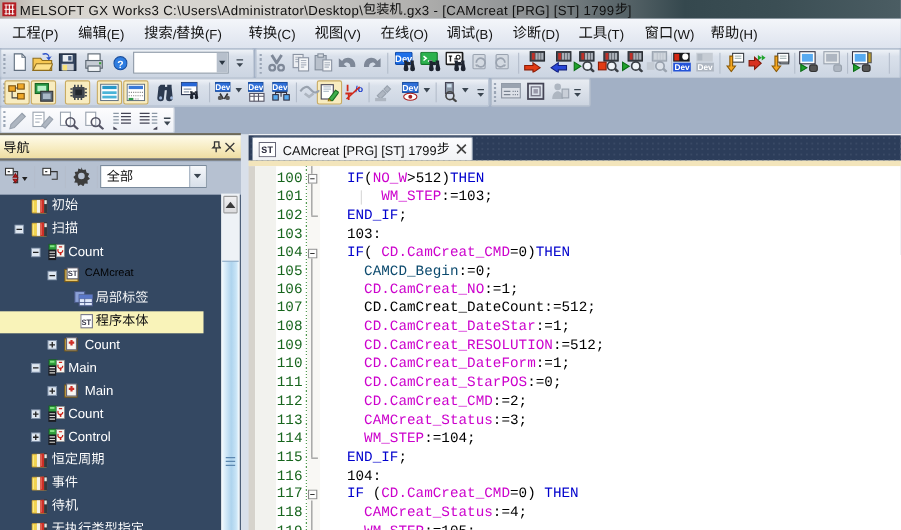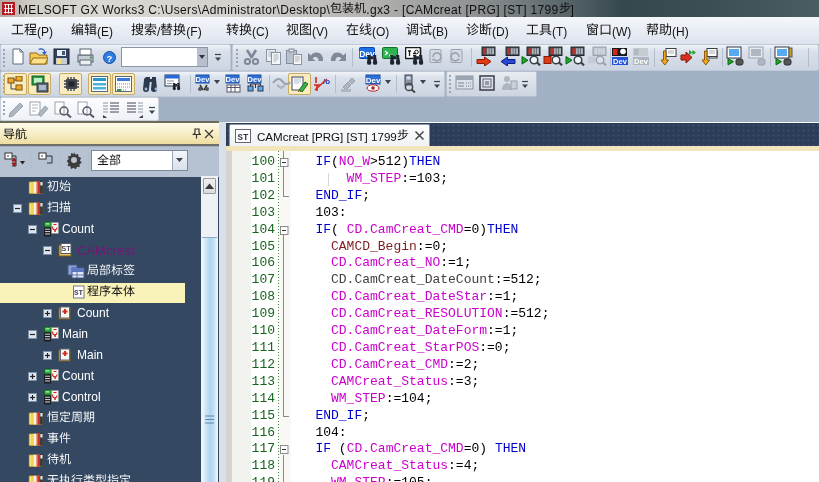--- a/index.html
+++ b/index.html
@@ -625,21 +625,21 @@
 <div class="ab" style="left:62px;top:222px;font-size:12px;color:#fff">Count</div>
 <svg class="ab" style="left:43px;top:246px;" width="9" height="9">
     <rect x="0.5" y="0.5" width="8" height="8" fill="#dde6f0" stroke="#7d8ea6"></rect>
     <path d="M2 4.5h5" stroke="#222" stroke-width="1.2"></path>
   </svg>
 <svg class="ab" style="left:58px;top:243px;" width="16" height="14">
     <rect x="1" y="2" width="12" height="11" fill="#e9c86a" stroke="#7a5a14"></rect>
     <rect x="3" y="0.5" width="10" height="10" fill="#fff" stroke="#556"></rect>
     <text x="8" y="8" font-size="7" font-weight="bold" text-anchor="middle" fill="#445" font-family="Liberation Sans">ST</text>
   </svg>
-<div class="ab" style="left:77px;top:243px;font-size:13px;color:#701a75">CAMcreat</div>
+<div class="ab" style="left:77px;top:243px;font-size:10px;color:#000000">CAMcreat</div>
 <svg class="ab" style="left:67px;top:264px;" width="19" height="15">
     <rect x="1" y="1" width="9" height="10" fill="#8aa0d8" stroke="#4a5a88"></rect>
     <rect x="5" y="4" width="12" height="10" fill="#dfe8fa" stroke="#4a5a88"></rect>
     <path d="M5 7.5h12M5 11h12M10 4v10" stroke="#4a5a88" stroke-width="0.8"></path>
     <rect x="5" y="4" width="12" height="3.5" fill="#5a78c8"></rect>
   </svg>
 <svg style="position:absolute;left:87px;top:264px" width="48" height="15.0">
     <g transform="translate(0.0,10.3) scale(0.0120,-0.0120)">
       <path d="M197 788H843V530H197V595H768V723H197ZM153 788H227V549Q227 484 222 406Q217 329 203 247Q188 166 161 88Q134 11 88 -54Q83 -46 71 -37Q60 -28 48 -19Q36 -11 28 -6Q70 54 95 126Q120 197 133 271Q145 346 149 417Q153 488 153 549ZM198 444H863V377H198ZM348 298H690V39H348V101H620V236H348ZM308 298H378V-19H308ZM838 444H913Q913 444 913 438Q913 431 913 423Q913 415 912 409Q907 294 902 214Q897 133 891 81Q885 28 877 -1Q869 -31 857 -45Q843 -62 827 -68Q811 -74 788 -77Q767 -79 731 -79Q695 -79 654 -76Q653 -61 648 -41Q642 -21 633 -6Q673 -9 707 -10Q740 -11 754 -11Q768 -11 776 -9Q784 -6 791 2Q803 15 811 59Q820 103 826 193Q833 282 838 430Z" fill="#fff"></path>
     </g>
@@ -871,23 +871,23 @@
 116
 117
 118
 119
 </pre>
 <pre class="ab" style="left:292px;top:154.0px;font-size:13px;line-height:16.9px;color:#000">   <span style="color:#0000cd">IF</span>(<span style="color:#cc00cc">NO_W</span>&gt;512)<span style="color:#0000cd">THEN</span>
        <span style="color:#cc00cc">WM_STEP</span>:=103;
    <span style="color:#0000cd">END_IF</span>;
    103:
    <span style="color:#0000cd">IF</span>( <span style="color:#cc00cc">CD.CamCreat_CMD</span>=0)<span style="color:#0000cd">THEN</span>
-     <span style="color:#7f1d1d">CAMCD_Begin</span>:=0;
+     <span style="color:#0c4a6e">CAMCD_Begin</span>:=0;
      <span style="color:#cc00cc">CD.CamCreat_NO</span>:=1;
-     <span style="color:#404040">CD.CamCreat_DateCount</span>:=512;
+     <span style="color:#000000">CD.CamCreat_DateCount</span>:=512;
      <span style="color:#cc00cc">CD.CamCreat_DateStar</span>:=1;
      <span style="color:#cc00cc">CD.CamCreat_RESOLUTION</span>:=512;
      <span style="color:#cc00cc">CD.CamCreat_DateForm</span>:=1;
      <span style="color:#cc00cc">CD.CamCreat_StarPOS</span>:=0;
      <span style="color:#cc00cc">CD.CamCreat_CMD</span>:=2;
      <span style="color:#cc00cc">CAMCreat_Status</span>:=3;
      <span style="color:#cc00cc">WM_STEP</span>:=104;
    <span style="color:#0000cd">END_IF</span>;
    104:
    <span style="color:#0000cd">IF</span> (<span style="color:#cc00cc">CD.CamCreat_CMD</span>=0) <span style="color:#0000cd">THEN</span>

